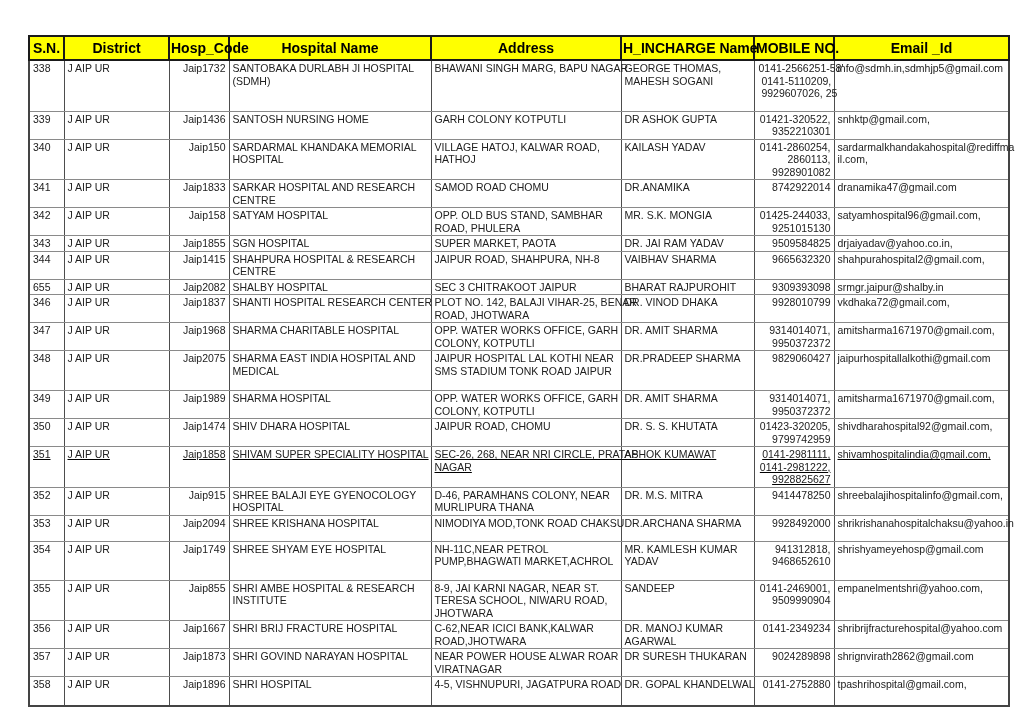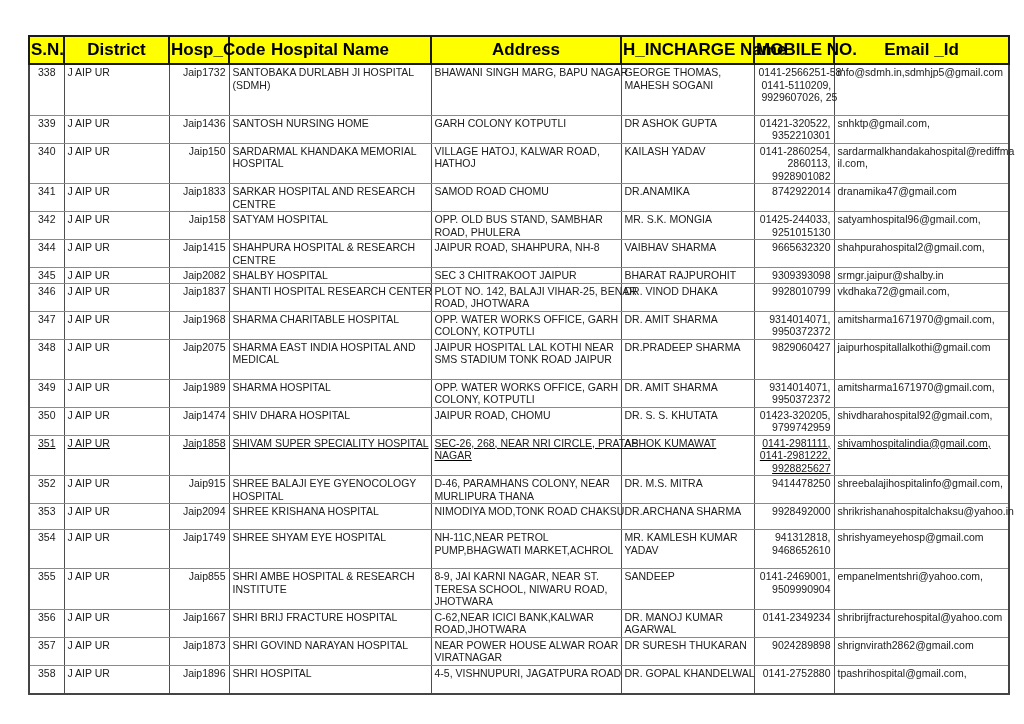--- a/index.html
+++ b/index.html
@@ -13,41 +13,41 @@
   table.hospital-table {
     position:absolute; left:28px; top:35px;
     width:980px;
     border-collapse:collapse;
     table-layout:fixed;
   }
   table.hospital-table th {
     background:#FFFF00;
     color:#000000;
     border:2px solid #1a1a1a;
-    font-size:17px;
+    font-size:14px;
     font-weight:bold;
     text-align:center;
     padding:3px 1px;
     white-space:nowrap;
     overflow:visible;
   }
   table.hospital-table td {
     border:1px solid #8a8a8a;
     border-left:1px solid #4d4d4d;
     border-right:1px solid #4d4d4d;
     vertical-align:top;
     color:#202020;
     font-size:10.5px;
     line-height:12.5px;
     padding:1px 3px;
     white-space:pre;
     overflow:visible;
   }
   table.hospital-table { border:2px solid #444; }
-  td.col-sn { text-align:center; }
+  td.col-sn { }
   td.col-district { padding-left:7px; }
   td.col-hosp_code { text-align:right; padding-right:5px; }
   td.col-hospital_name { padding-left:4px; }
   td.col-address { padding-left:3px; }
   td.col-incharge { padding-left:3px; }
   td.col-mobile { text-align:right; padding-right:6px; }
   td.col-mobile.align-left { text-align:left; padding-left:4px; padding-right:0; }
   td.col-email { padding-left:3px; }
 </style>
 </head>
@@ -134,33 +134,43 @@
           <td class="col-district">J AIP UR</td>
           <td class="col-hosp_code">Jaip158</td>
           <td class="col-hospital_name">SATYAM HOSPITAL</td>
           <td class="col-address">OPP. OLD BUS STAND, SAMBHAR
 ROAD, PHULERA</td>
           <td class="col-incharge">MR. S.K. MONGIA</td>
           <td class="col-mobile">01425-244033,
 9251015130</td>
           <td class="col-email">satyamhospital96@gmail.com,</td>
         </tr>
+        <tr style="height: 13px;">
+          <td class="col-sn">343</td>
+          <td class="col-district">J AIP UR</td>
+          <td class="col-hosp_code">Jaip1855</td>
+          <td class="col-hospital_name">SGN HOSPITAL</td>
+          <td class="col-address">SUPER MARKET, PAOTA</td>
+          <td class="col-incharge">DR. JAI RAM YADAV</td>
+          <td class="col-mobile">9509584825</td>
+          <td class="col-email">drjaiyadav@yahoo.co.in,</td>
+        </tr>
         <tr style="height: 26px;">
           <td class="col-sn">344</td>
           <td class="col-district">J AIP UR</td>
           <td class="col-hosp_code">Jaip1415</td>
           <td class="col-hospital_name">SHAHPURA HOSPITAL &amp; RESEARCH
 CENTRE</td>
           <td class="col-address">JAIPUR ROAD, SHAHPURA, NH-8</td>
           <td class="col-incharge">VAIBHAV SHARMA</td>
           <td class="col-mobile">9665632320</td>
           <td class="col-email">shahpurahospital2@gmail.com,</td>
         </tr>
         <tr style="height: 13px;">
-          <td class="col-sn">345</td>
+          <td class="col-sn">655</td>
           <td class="col-district">J AIP UR</td>
           <td class="col-hosp_code">Jaip2082</td>
           <td class="col-hospital_name">SHALBY HOSPITAL</td>
           <td class="col-address">SEC 3 CHITRAKOOT JAIPUR</td>
           <td class="col-incharge">BHARAT RAJPUROHIT</td>
           <td class="col-mobile">9309393098</td>
           <td class="col-email">srmgr.jaipur@shalby.in</td>
         </tr>
         <tr style="height: 25px;">
           <td class="col-sn">346</td>

